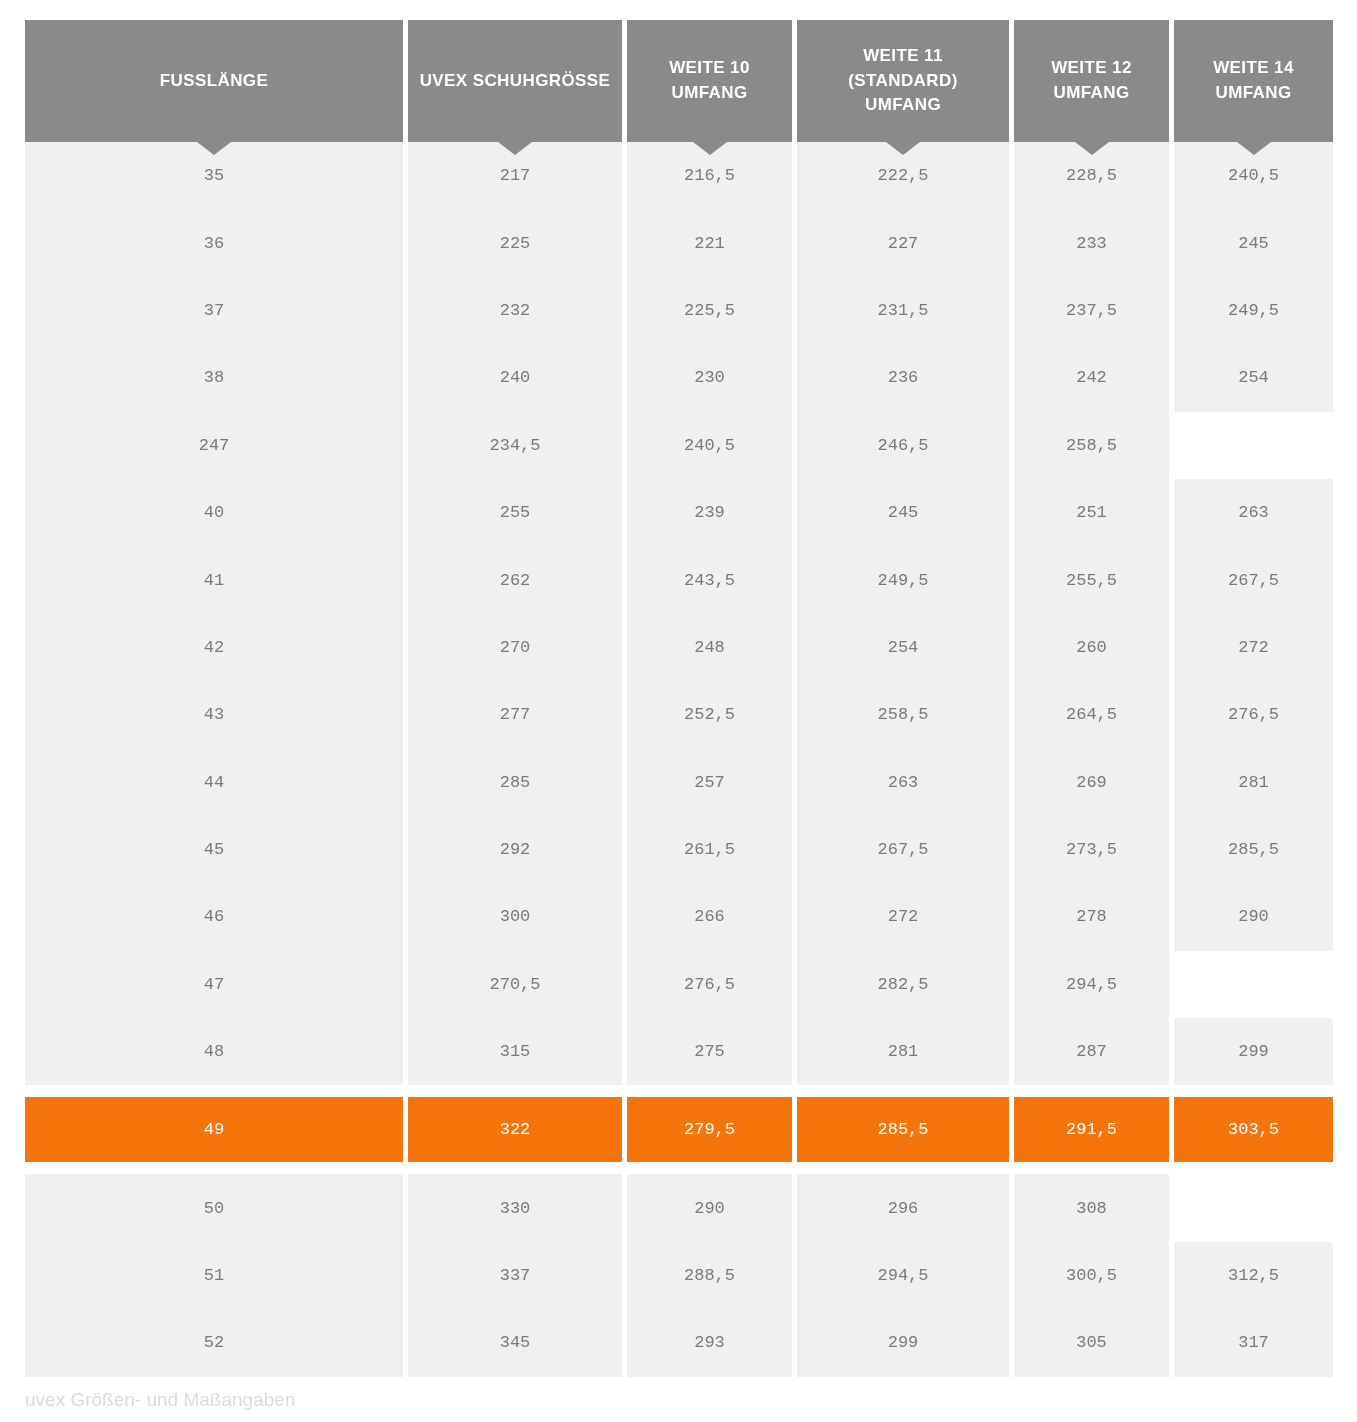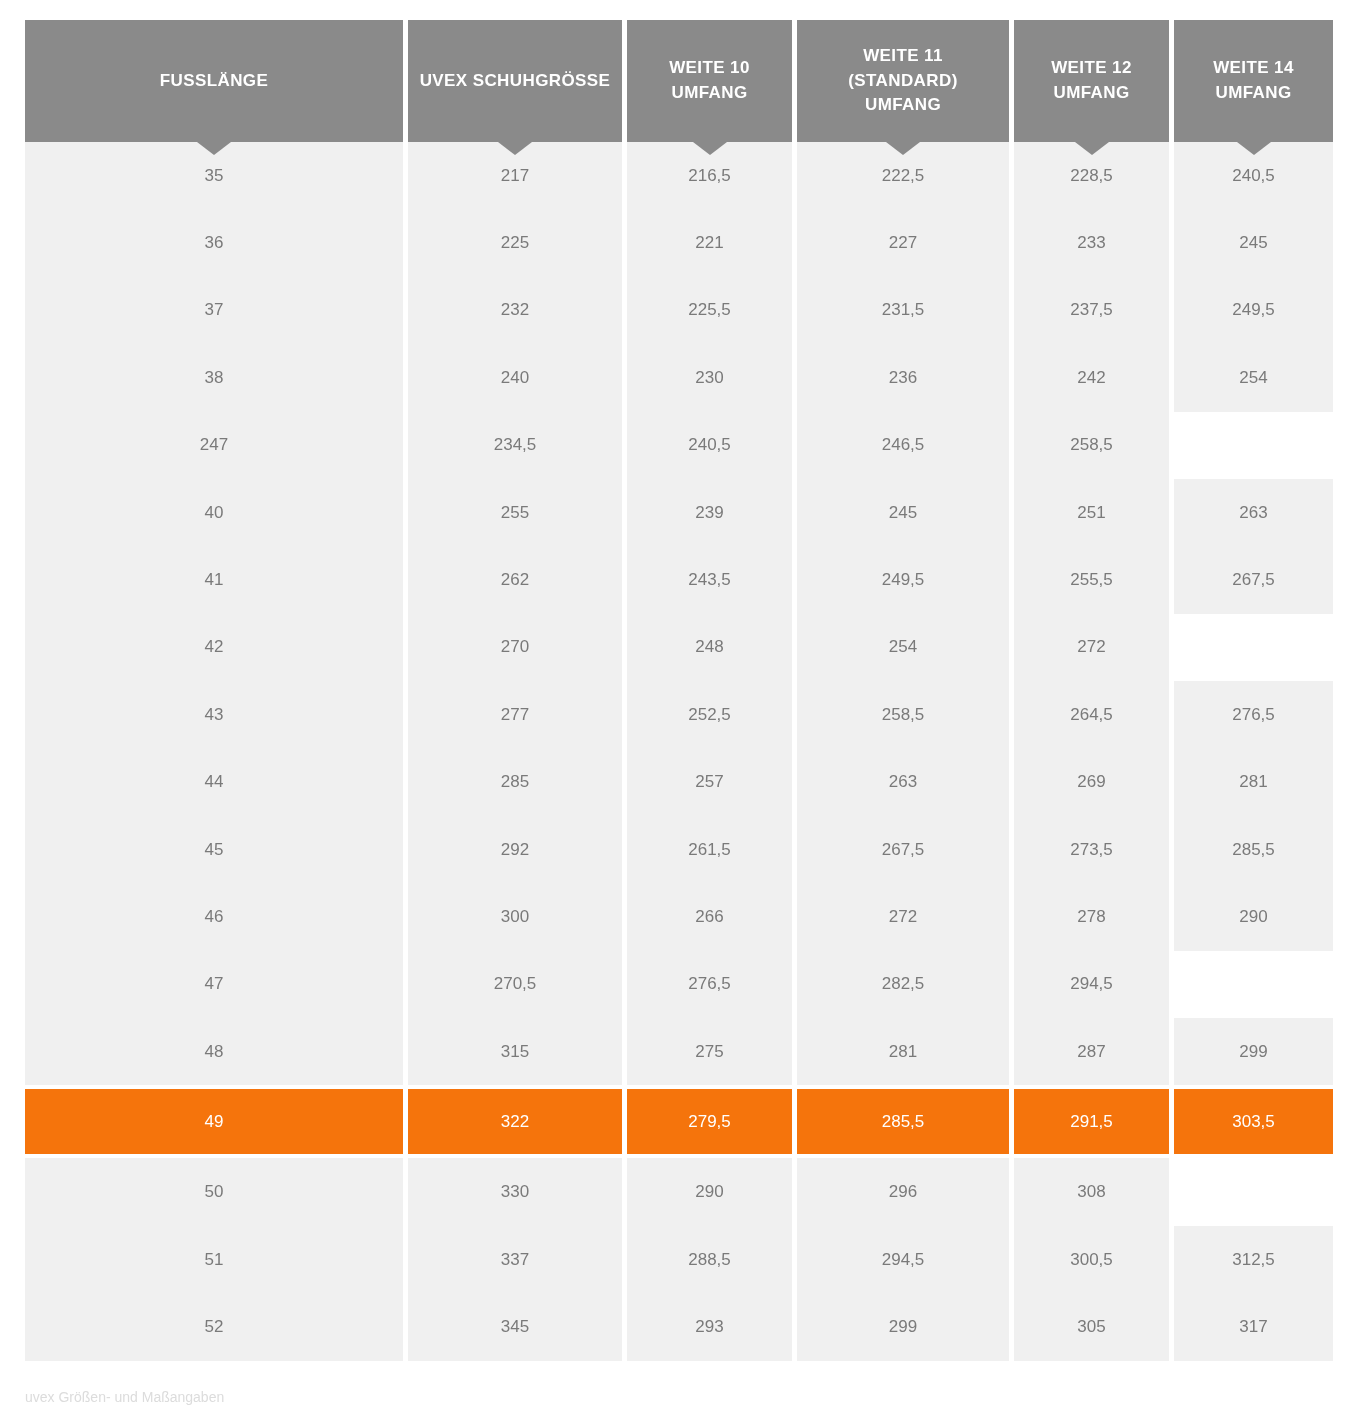--- a/index.html
+++ b/index.html
@@ -44,37 +44,37 @@
   .pointer {
     position: absolute;
     bottom: -13px;
     left: 50%;
     transform: translateX(-50%);
     width: 0; height: 0;
     border-left: 17px solid transparent;
     border-right: 17px solid transparent;
     border-top: 13px solid var(--header-bg);
   }
-  .tr { height: 67.4px; }
+  .tr { height: 67.4px; font-family: Liberation Mono, monospace; }
   .td {
     background: var(--row-bg);
     color: var(--cell-text);
     font-size: 17px;
     display: flex;
     align-items: center;
     justify-content: center;
   }
-  .tr.highlight { height: 65px; margin: 4px 0; }
+  .tr.highlight { height: 65px; margin: 12px 0; }
   .tr.highlight .td {
     background: var(--highlight-bg);
     color: #ffffff;
   }
   .caption {
-    margin: 28px 0 0 25px;
-    font-size: 14px;
+    margin: 12px 0 0 25px;
+    font-size: 19px;
     color: var(--caption-text);
   }
 </style>
 </head>
 <body>
 
 <div class="size-table">
   <div class="thead" id="thead">
   <div class="th">
     <span class="th-label">FUSSLÄNGE</span>
@@ -172,20 +172,21 @@
     <div class="td">249,5</div>
     <div class="td">255,5</div>
     <div class="td">267,5</div>
   </div>
 
   <div class="tr">
     <div class="td">42</div>
     <div class="td">270</div>
     <div class="td">248</div>
     <div class="td">254</div>
+    <div class="td">260</div>
     <div class="td">272</div>
   </div>
 
   <div class="tr">
     <div class="td">43</div>
     <div class="td">277</div>
     <div class="td">252,5</div>
     <div class="td">258,5</div>
     <div class="td">264,5</div>
     <div class="td">276,5</div>

